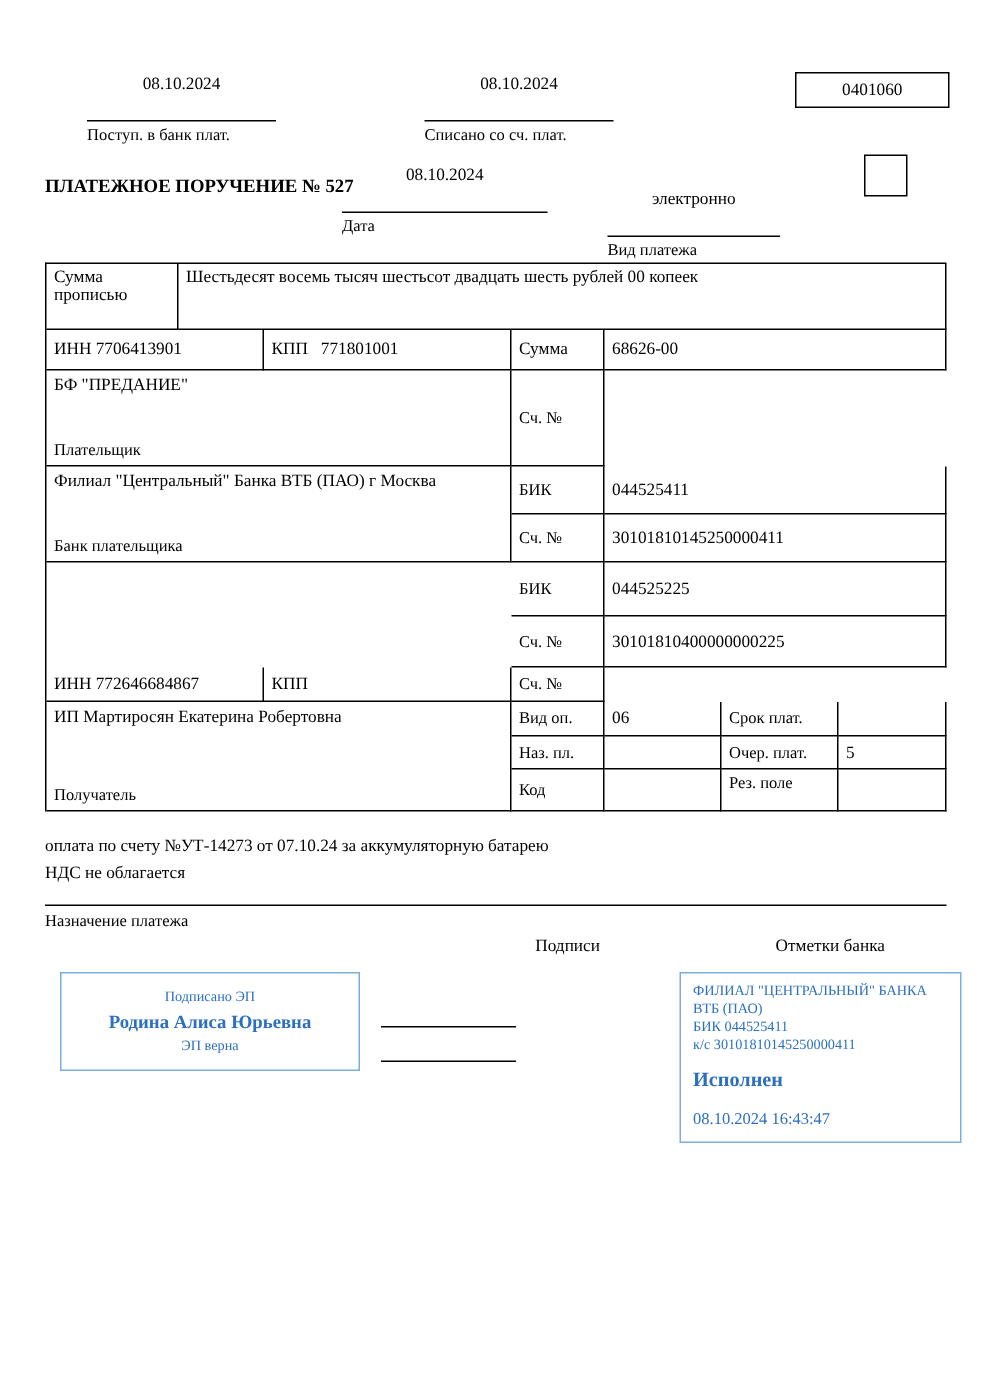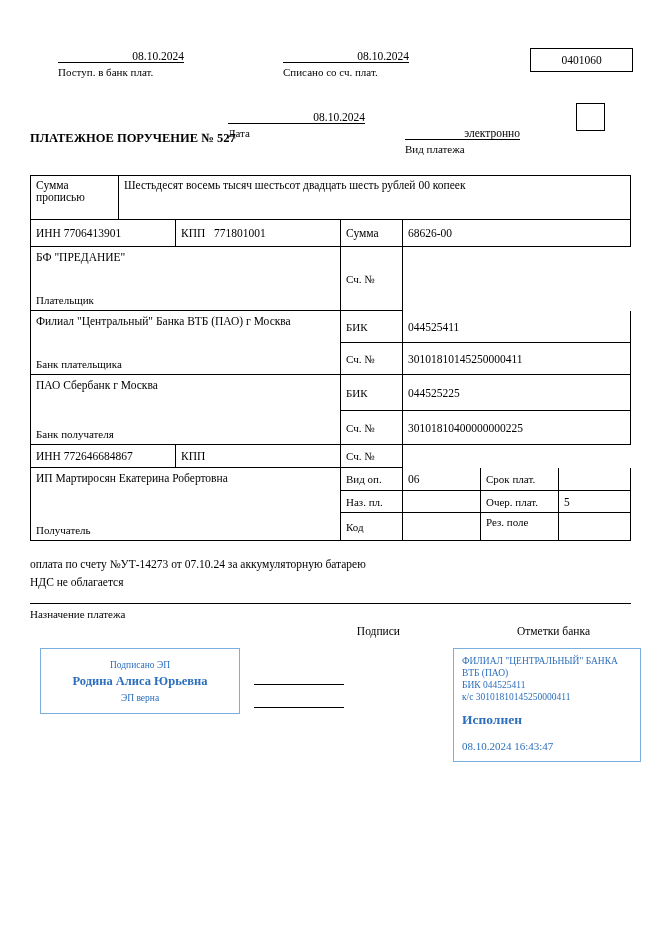--- a/index.html
+++ b/index.html
@@ -2,21 +2,21 @@
 <html><head>
 <meta charset="utf-8">
 <style>
   * { margin:0; padding:0; box-sizing:border-box; }
   html,body { background:#fff; }
   body { font-family:"Liberation Serif", serif; color:#000; }
   .page { position:relative; width:660px; height:933px; background:#fff; overflow:hidden; font-size:11.5px; }
   .abs { position:absolute; }
 
   
-  .dateblock .val { border-bottom:1px solid #000; text-align:right; padding-bottom:0; font-size:11.5px; }
+  .dateblock .val { border-bottom:1px solid #000; text-align:center; padding-bottom:18px; font-size:11.5px; }
   .dateblock .lab { text-align:left; font-size:11px; padding-top:3px; }
   .codebox { border:1.5px solid #000; display:flex; align-items:center; justify-content:center; font-size:11.5px; }
 
   
   .doc-title { font-weight:bold; font-size:12.5px; }
   .empty-box { border:1.5px solid #000; }
 
   
   .ptable {
     position:absolute; left:30px; top:175px; width:601px;
@@ -63,21 +63,21 @@
   <div class="abs dateblock" style="left:58px; top:50px; width:126px;">
     <div class="val">08.10.2024</div>
     <div class="lab">Поступ. в банк плат.</div>
   </div>
   <div class="abs dateblock" style="left:283px; top:50px; width:126px;">
     <div class="val">08.10.2024</div>
     <div class="lab">Списано со сч. плат.</div>
   </div>
   <div class="abs codebox" style="left:530px; top:48px; width:103px; height:24px;">0401060</div>
 
-  <div class="abs doc-title" style="left:30px; top:131px;">ПЛАТЕЖНОЕ ПОРУЧЕНИЕ № 527</div>
+  <div class="abs doc-title" style="left:30px; top:117px;">ПЛАТЕЖНОЕ ПОРУЧЕНИЕ № 527</div>
   <div class="abs dateblock" style="left:228px; top:111px; width:137px;">
     <div class="val">08.10.2024</div>
     <div class="lab">Дата</div>
   </div>
   <div class="abs dateblock" style="left:405px; top:127px; width:115px;">
     <div class="val">электронно</div>
     <div class="lab">Вид платежа</div>
   </div>
   <div class="abs empty-box" style="left:576px; top:103px; width:29px; height:28px;"></div>
 
@@ -99,24 +99,20 @@
 
     <div class="cell block" style="grid-area:4/1/6/4">
       <div class="name">Филиал "Центральный" Банка ВТБ (ПАО) г Москва</div>
       <div class="role">Банк плательщика</div>
     </div>
     <div class="cell sm" style="grid-area:4/4/5/5">БИК</div>
     <div class="cell" style="grid-area:4/5/5/8">044525411</div>
     <div class="cell sm" style="grid-area:5/4/6/5">Сч. №</div>
     <div class="cell" style="grid-area:5/5/6/8">30101810145250000411</div>
 
-    <div class="cell block" style="grid-area:6/1/8/4">
-      <div class="name">ПАО Сбербанк г Москва</div>
-      <div class="role">Банк получателя</div>
-    </div>
     <div class="cell sm" style="grid-area:6/4/7/5">БИК</div>
     <div class="cell" style="grid-area:6/5/7/8">044525225</div>
     <div class="cell sm" style="grid-area:7/4/8/5">Сч. №</div>
     <div class="cell" style="grid-area:7/5/8/8">30101810400000000225</div>
 
     <div class="cell" style="grid-area:8/1/9/3">ИНН 772646684867</div>
     <div class="cell" style="grid-area:8/3/9/4">КПП</div>
     <div class="cell sm" style="grid-area:8/4/9/5">Сч. №</div>
 
     <div class="cell block" style="grid-area:9/1/12/4">

